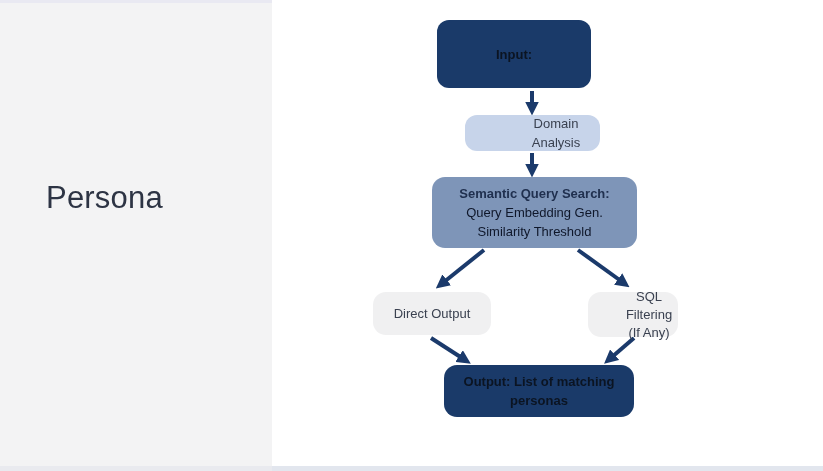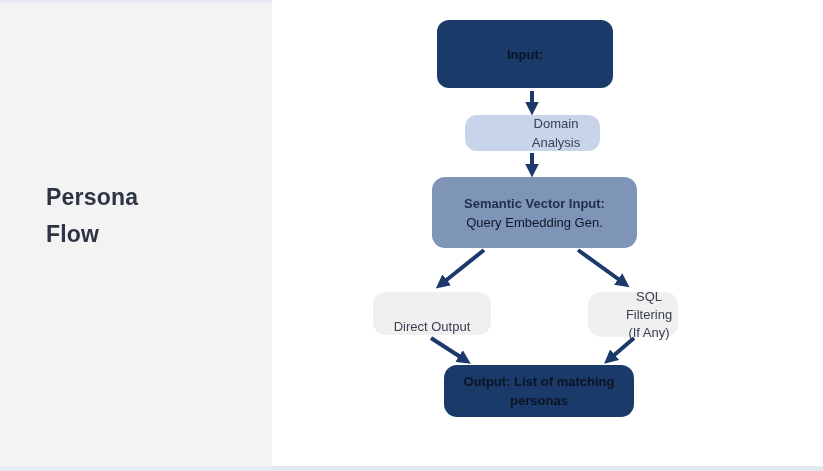--- a/index.html
+++ b/index.html
@@ -13,46 +13,46 @@
 
   
   .sidebar {
     position:absolute; left:0; top:0;
     width:272px; height:471px;
     background:#f3f3f4;
     border-top:3px solid #e9e9f2;
   }
   .title {
     position:absolute; left:46px; top:176px;
-    font-size:23px; font-weight:700;
+    font-size:31px; font-weight:400;
     color:#2d3444; line-height:37px;
     letter-spacing:.2px;
   }
   .title .tline { display:block; }
 
   
   .node {
     position:absolute;
     display:flex; flex-direction:column;
     align-items:center; justify-content:center;
     text-align:center;
   }
   .node .ln { display:block; font-size:13px; line-height:19px; }
 
-  .n-input    { left:437px; top:20px;  width:176px; height:68px; background:#1a3a69; border-radius:12px; }
+  .n-input    { left:437px; top:20px;  width:154px; height:68px; background:#1a3a69; border-radius:12px; }
   .n-input .ln  { color:#0b1422; font-weight:700; }
 
   .n-domain   { left:465px; top:115px; width:135px; height:36px; background:#c7d4ea; border-radius:12px; }
   .n-domain .ln { color:#3a4150;margin-left:47px; }
 
   .n-semantic { left:432px; top:177px; width:205px; height:71px; background:#7e95b8; border-radius:13px; }
   .n-semantic .ln    { color:#0f172a; }
   .n-semantic .ln.b  { color:#20304f; font-weight:700; }
 
-  .n-direct   { left:373px; top:292px; width:118px; height:43px; background:#f0f0f1; border-radius:13px;justify-content:flex-end; }
+  .n-direct   { left:373px; top:292px; width:118px; height:43px; background:#f0f0f1; border-radius:13px; }
   .n-direct .ln { color:#3a4150; line-height:17px; }
 
   .n-sql      { left:588px; top:292px; width:90px;  height:45px; background:#f0f0f1; border-radius:13px;padding-left:32px; }
   .n-sql .ln  { color:#3a4150; line-height:18px; }
 
   .n-output   { left:444px; top:365px; width:190px; height:52px; background:#1a3a69; border-radius:13px; }
   .n-output .ln { color:#0b1422; font-weight:700; }
 
   
   .arrows {
@@ -66,21 +66,20 @@
   .footer-strip { position:absolute; left:0; bottom:0; width:823px; height:5px; display:flex; }
   .fs-left  { width:272px; height:5px; background:#e9eaef; }
   .fs-right { flex:1; height:5px; background:#e2e6ee; }
 </style>
 </head>
 <body>
 
 <div class="sidebar">
   <h1 class="title">
     <span class="tline">Persona</span>
-    <span class="tline">Flow</span>
   </h1>
 </div>
 
 <svg class="arrows" viewBox="0 0 823 471">
   <defs>
     <marker id="ah" viewBox="0 0 10 10" refX="2.5" refY="5" markerWidth="3.5" markerHeight="3.5" orient="auto" markerUnits="strokeWidth">
       <path d="M0,0 L10,5 L0,10 Z" fill="#1b3a6b"></path>
     </marker>
   </defs>
   <line x1="532" y1="91" x2="532" y2="105" marker-end="url(#ah)"></line>
@@ -93,22 +92,23 @@
 
 <div class="node n-input">
   <span class="ln">Input:</span>
 </div>
 
 <div class="node n-domain">
   <span class="ln">Domain Analysis</span>
 </div>
 
 <div class="node n-semantic">
-  <span class="ln b">Semantic Vector Input:</span>
+  <span class="ln b">Semantic Query Search:</span>
   <span class="ln">Query Embedding Gen.</span>
+  <span class="ln">Similarity Threshold</span>
 </div>
 
 <div class="node n-direct">
   <span class="ln">Direct Output</span>
 </div>
 
 <div class="node n-sql">
   <span class="ln">SQL Filtering</span>
   <span class="ln">(If Any)</span>
 </div>

